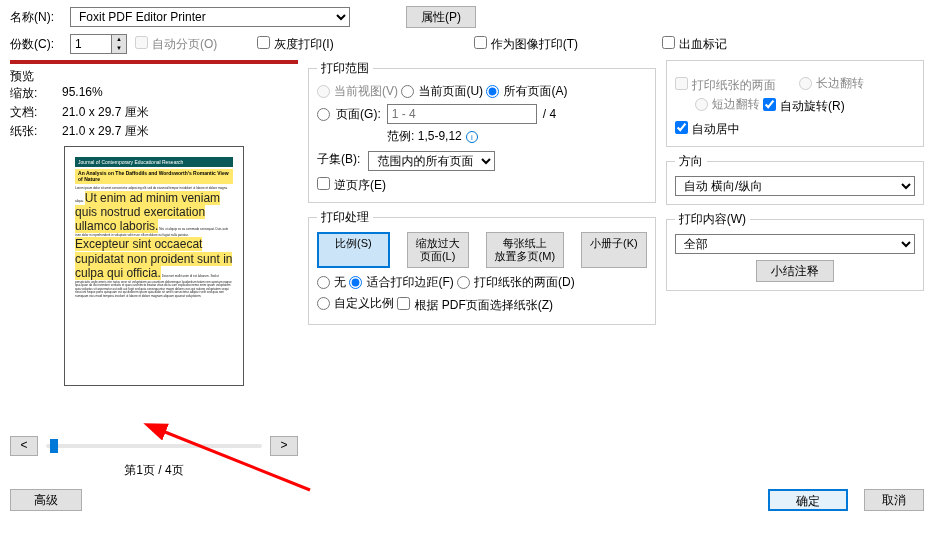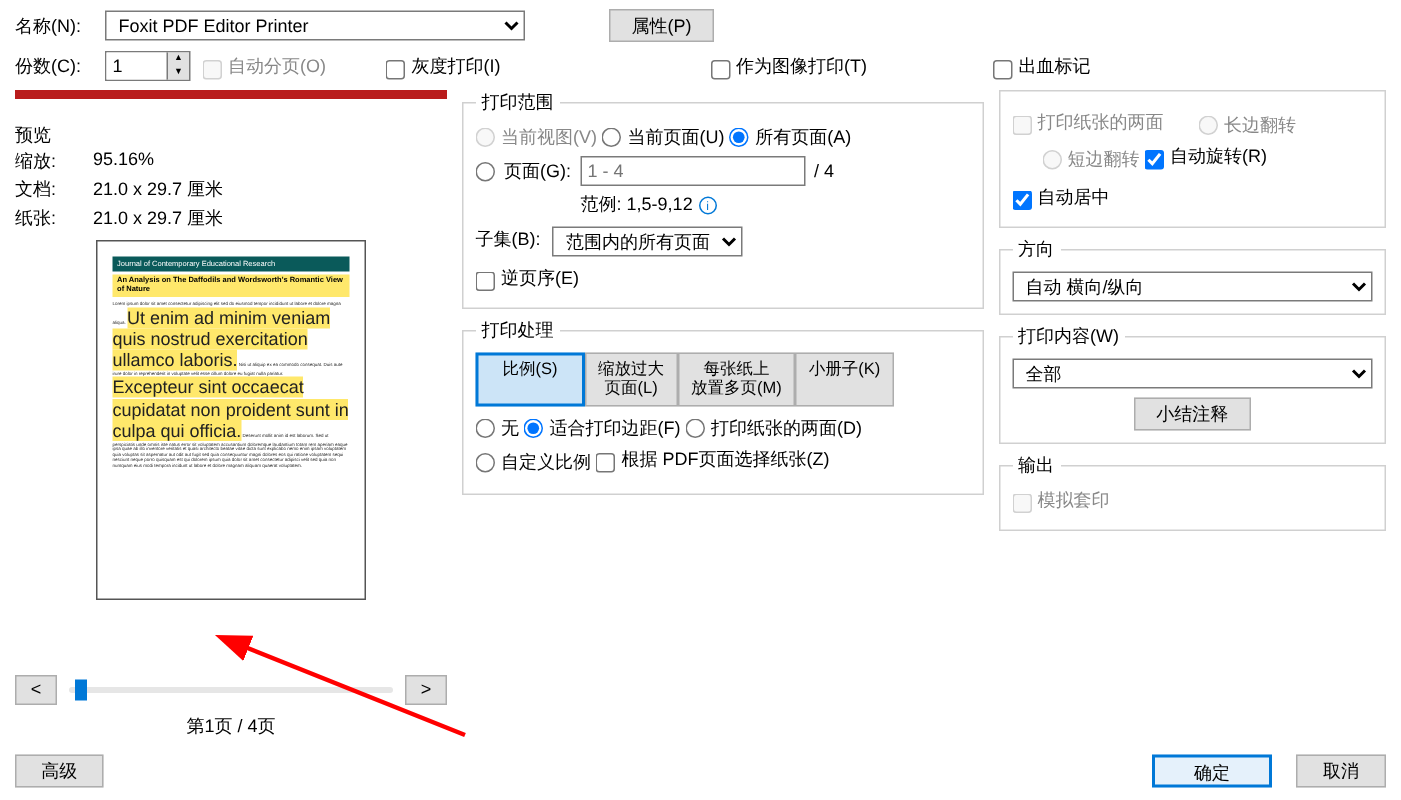--- a/index.html
+++ b/index.html
@@ -2,40 +2,40 @@
 <html><head>
 <meta charset="utf-8">
 <style>
 * { box-sizing: border-box; font-family: "Microsoft YaHei", sans-serif; font-size: 12px; }
 body { margin: 0; padding: 6px 10px 10px 10px; background: #fff; width: 934px; }
 .row { display: flex; align-items: center; gap: 8px; margin-bottom: 6px; }
 .label { min-width: 52px; }
 select, input[type=text], input[type=number] { border: 1px solid #7a7a7a; background: #fff; padding: 1px 4px; height: 20px; }
 button { background: #e1e1e1; border: 1px solid #adadad; padding: 2px 14px; height: 22px; cursor: pointer; }
 button.primary { border: 2px solid #0078d7; background:#e5f1fb; }
-.checkbox { display: inline-flex; align-items: flex-end; gap: 4px; }
+.checkbox { display: inline-flex; align-items: flex-start; gap: 4px; }
 .checkbox input { width: 13px; height: 13px; margin:0; }
 .radio { display: inline-flex; align-items: center; gap: 4px; margin-bottom: 4px; }
 .radio input { margin:0; }
 fieldset { border: 1px solid #d0d0d0; padding: 6px 8px 8px 8px; margin: 0 0 6px 0; }
 legend { padding: 0 4px; }
 .main { display: flex; gap: 10px; align-items: flex-start; }
 .col-preview { width: 290px; }
 .col-center { width: 350px; }
 .col-right { width: 260px; }
 .preview-box { border: 1px solid #555; width: 180px; height: 240px; margin: 6px auto 0 auto; background:#fff; padding:10px; position:relative; }
 .preview-box .hdr { background:#0a5a5a; color:#fff; font-size:5px; padding:2px 3px; line-height:1.2; margin-bottom:2px;}
 .preview-box .title { background:#ffe86b; font-size:5px; font-weight:bold; padding:2px 3px; line-height:1.1; }
 .preview-box .body { font-size:3px; line-height:1.2; color:#222; margin-top:3px;}
 .hl { background:#ffe86b; }
 .slider-row { display:flex; align-items:center; gap:8px; margin-top:50px;}
 .slider-btn { width:28px; height:20px; border:1px solid #adadad; background:#e1e1e1; text-align:center; line-height:16px; cursor:pointer;}
 .slider { flex:1; position:relative; height:4px; background:#e6e6e6; border-radius:2px; }
 .slider .thumb { position:absolute; left:4px; top:-5px; width:8px; height:14px; background:#0078d7; }
-.tabs { display:flex; gap:0; margin-bottom:6px;}
+.tabs { display:flex; gap:0; margin-bottom:6px;justify-content:space-between;}
 .tab { border:1px solid #adadad; background:#e1e1e1; padding:4px 8px; font-size:11px; text-align:center; line-height:1.2; cursor:pointer;}
 .tab.active { background:#cce4f7; border:2px solid #0078d7; padding:3px 16px;}
 .spinner { display:inline-flex; border:1px solid #7a7a7a; height:20px; }
 .spinner input { border:none; width:40px; height:18px; padding:0 4px;}
 .spinner .arrows { display:flex; flex-direction:column; border-left:1px solid #7a7a7a;}
 .spinner .arrows span { font-size:6px; height:9px; width:14px; text-align:center; line-height:9px; background:#e1e1e1; cursor:pointer;}
 .info-icon { display:inline-block; width:12px;height:12px;border-radius:50%;border:1px solid #0078d7;color:#0078d7;font-size:8px;text-align:center;line-height:11px;margin-left:4px;}
 .disabled { color:#888; }
 .footer { display:flex; justify-content:space-between; margin-top:10px; align-items:center;}
 .kv { display:flex; gap:16px; margin-bottom:2px;}
@@ -76,21 +76,21 @@
     </label>
   <label class="checkbox" style="margin-left:44px">
       <input type="checkbox" style="">
       <span>出血标记</span>
     </label>
 </div>
 
 <div class="main">
 
   <div class="col-preview">
-    <div style="border-top:6px solid #b91c1c;padding-top:16px">
+    <div style="border-top:4px solid #b91c1c;padding-top:4px">
       <div>预览</div>
       <div class="kv">
           <span class="k">缩放:</span>
           <span>95.16%</span>
         </div>
       <div class="kv">
           <span class="k">文档:</span>
           <span>21.0 x 29.7 厘米</span>
         </div>
       <div class="kv">
@@ -206,32 +206,25 @@
       <legend>方向</legend>
       <select style="width:100%"><option>自动 横向/纵向</option></select>
     </fieldset>
 
     <fieldset>
       <legend>打印内容(W)</legend>
       <select style="width:100%;margin-bottom:6px"><option>全部</option></select>
       <div style="text-align:center"><button><span>小结注释</span></button></div>
     </fieldset>
 
-    <fieldset>
-      <legend>输出</legend>
-      <label class="checkbox disabled">
-          <input type="checkbox" disabled="" style="">
-          <span>模拟套印</span>
-        </label>
-    </fieldset>
   </div>
 </div>
 
 <div class="footer">
-  <button style="width:59px"><span>高级</span></button>
+  <button style="width:72px"><span>高级</span></button>
   <div style="display:flex;gap:16px">
     <button class="primary" style="width:80px"><span>确定</span></button>
     <button style="width:60px"><span>取消</span></button>
   </div>
 </div>
 
 <svg class="red-arrow" width="200" height="100">
   <defs>
       <marker id="ah" markerWidth="10" markerHeight="10" refX="2" refY="3" orient="auto">
         <path d="M0,0 L0,6 L8,3 z" fill="#ff0000"></path>

